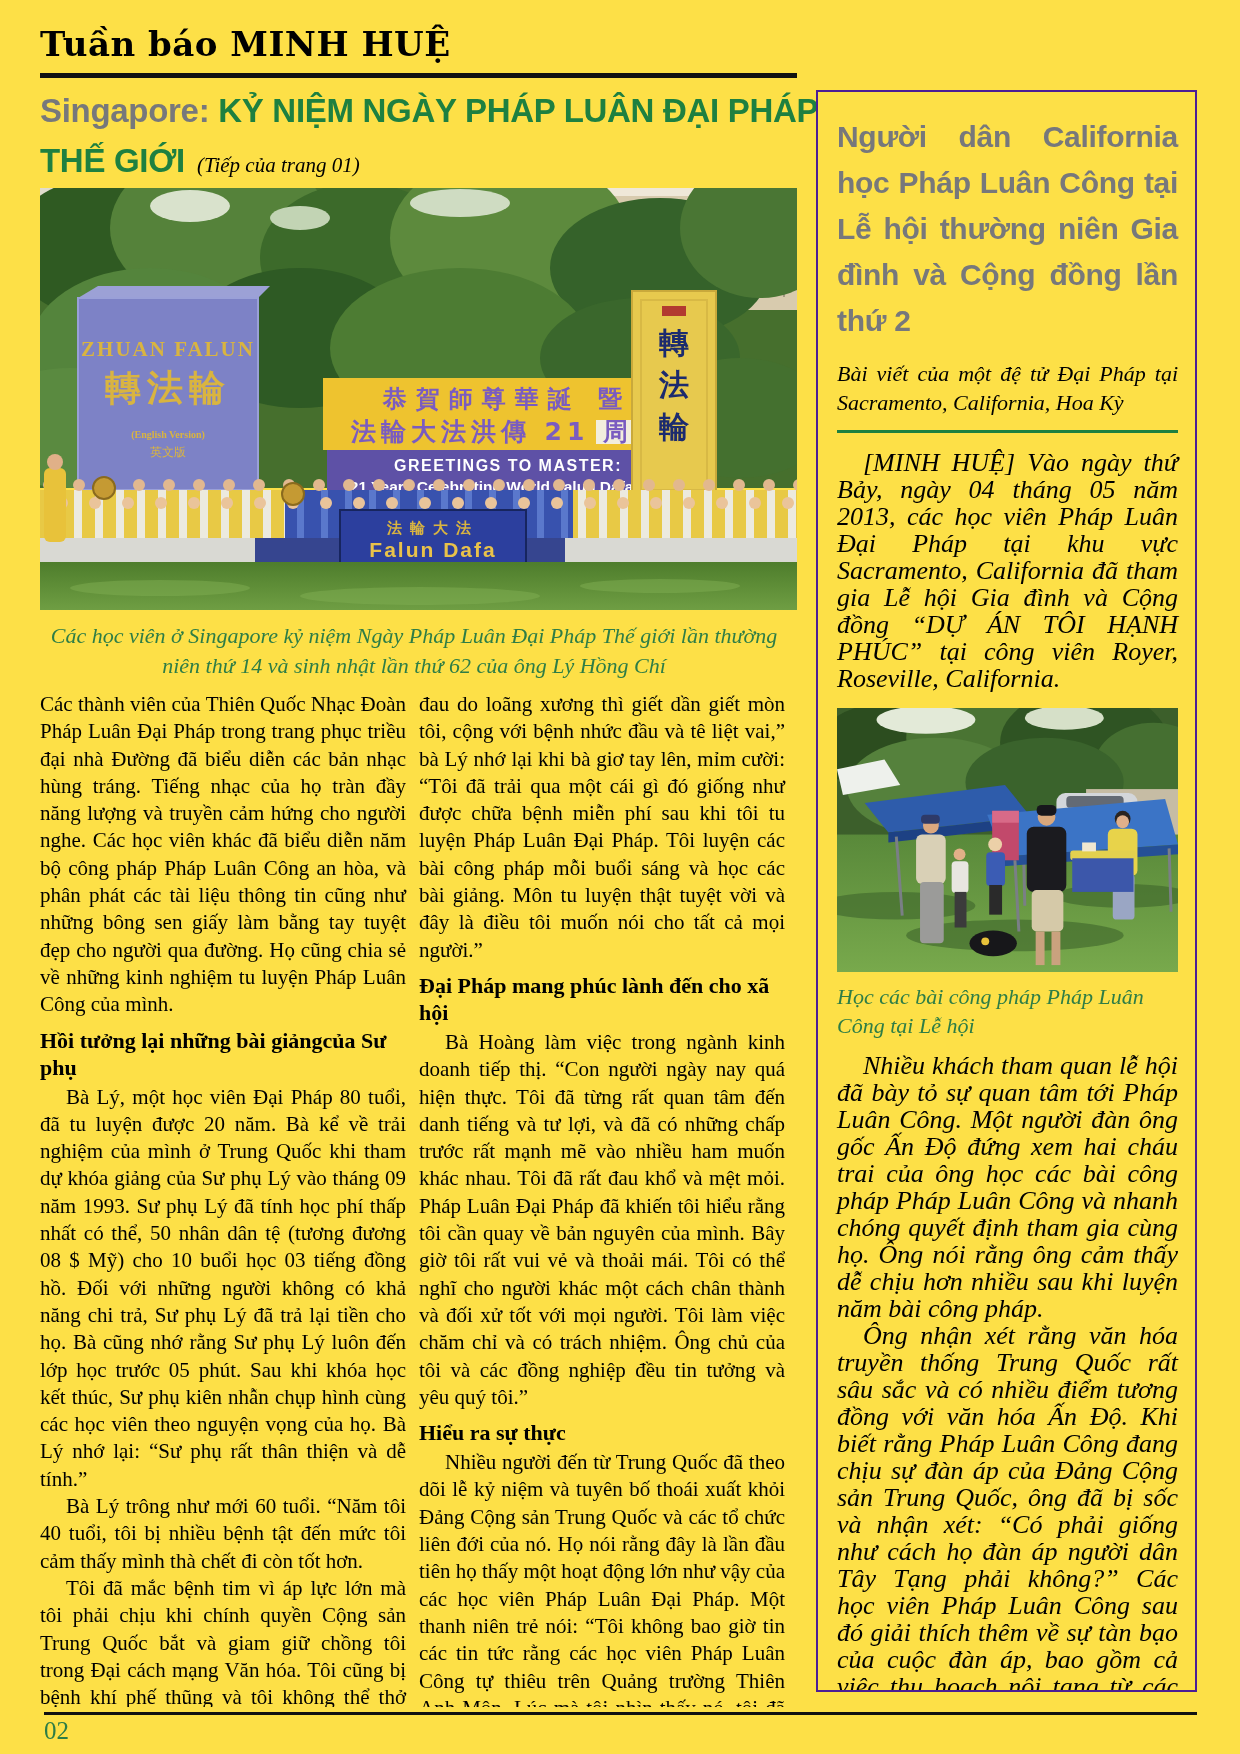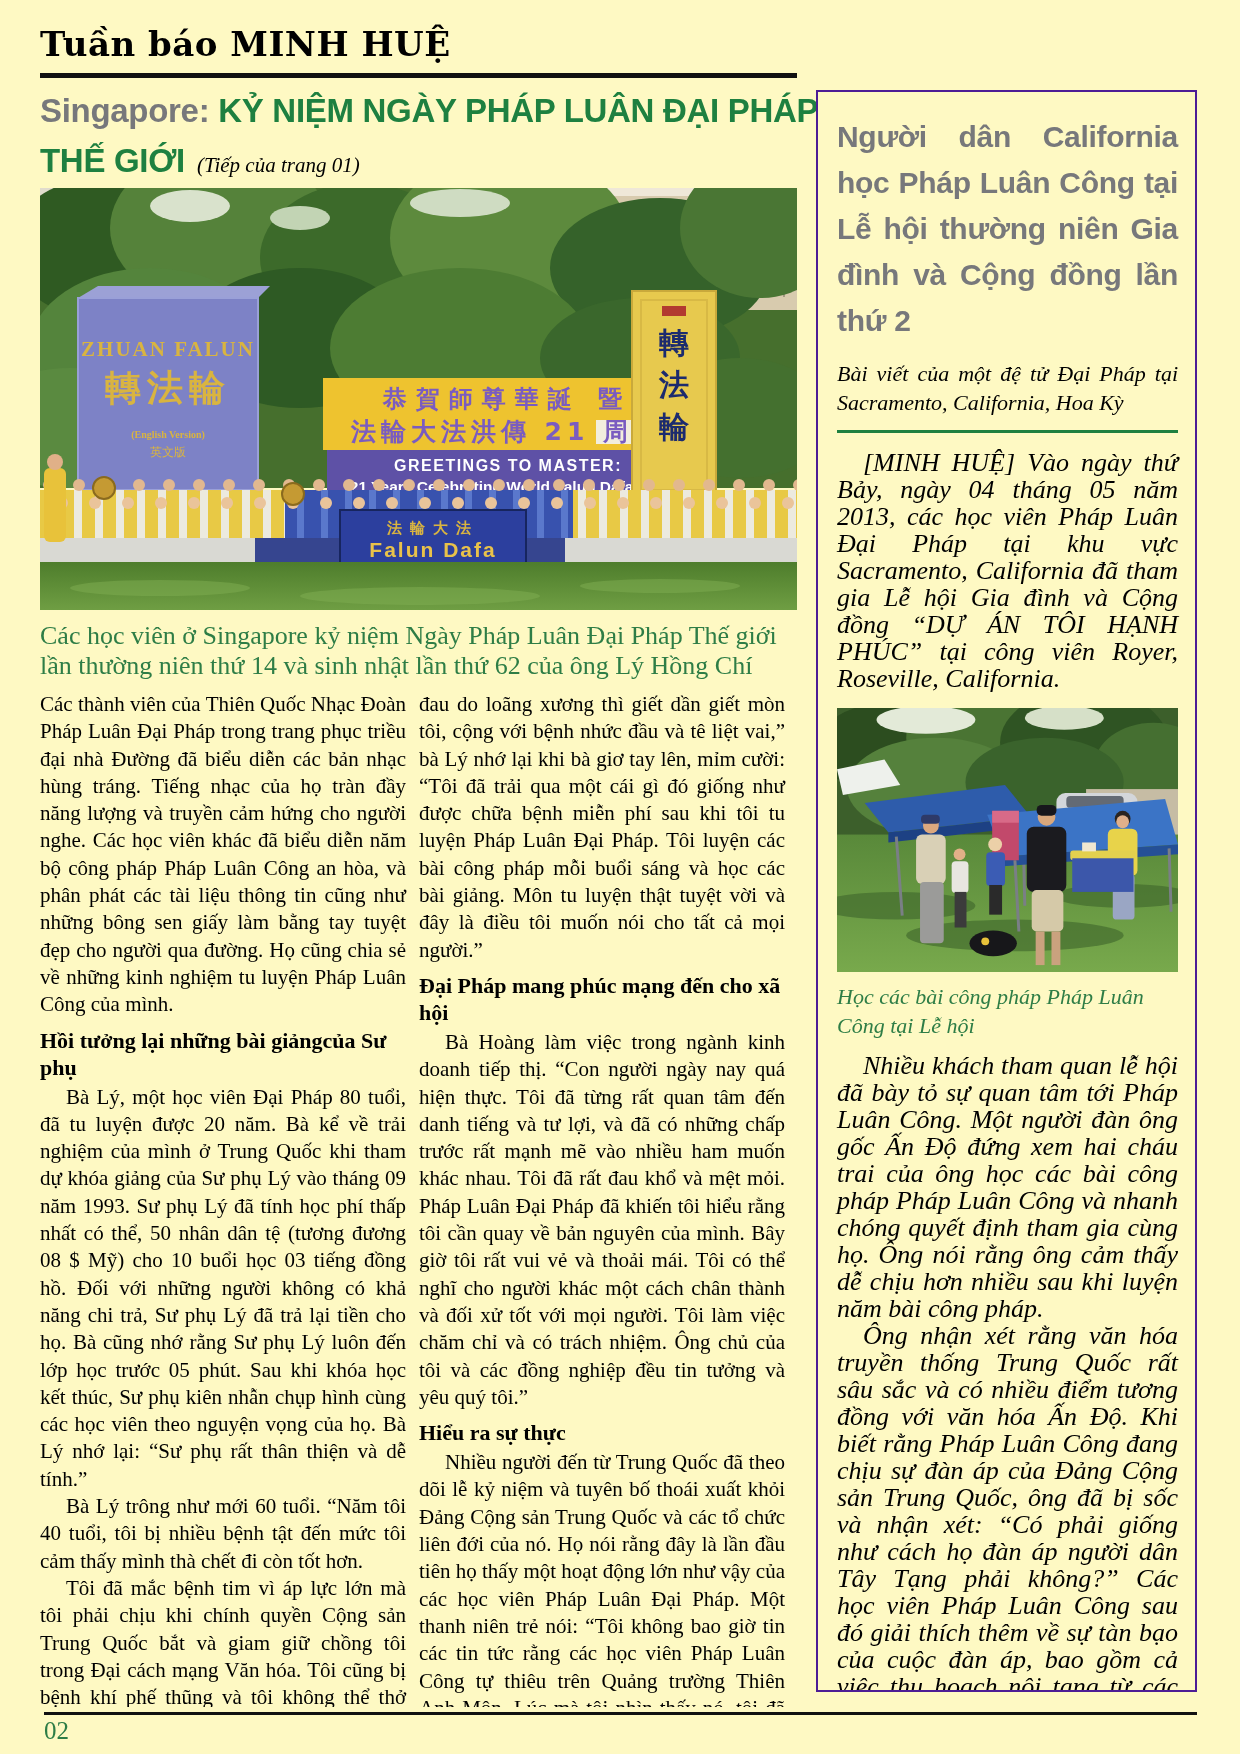--- a/index.html
+++ b/index.html
@@ -1,43 +1,43 @@
 <!DOCTYPE html>
 <html><head>
 <meta charset="utf-8">
 <style>
   :root{
     --green:#1e8040;
     --cap-green:#2e7d46;
     --gray:#77787b;
   }
   html,body{margin:0;padding:0;background:#ffffff;}
-  .page{position:relative;width:1240px;height:1754px;background:#fef9c3;overflow:hidden;
+  .page{position:relative;width:1240px;height:1754px;background:#fde047;overflow:hidden;
         font-family:"Liberation Serif",serif;color:#000;}
 
   
   .masthead{position:absolute;left:40px;top:24px;width:1157px;display:flex;align-items:baseline;}
   .logo{font-family:"DejaVu Serif",serif;font-weight:bold;font-size:34px;letter-spacing:.5px;}
   .issue{font-size:25px;margin-left:30px;}
   .issue .num{color:var(--green);}
   .issue .date{margin-left:8px;}
   .head-rule{position:absolute;left:40px;top:73px;width:757px;height:5px;background:#111;}
 
   
   .title-block{position:absolute;left:40px;top:86px;width:775px;
     font-family:"Liberation Sans",sans-serif;font-weight:bold;font-size:33px;
     letter-spacing:-0.3px;line-height:50px;white-space:nowrap;}
   .loc{color:var(--gray);}
   .green-t{color:var(--green);}
   .cont{font-family:"Liberation Serif",serif;font-weight:normal;font-style:italic;
         font-size:21px;letter-spacing:0;color:#000;margin-left:12px;margin-top:26px;}
 
   .main-photo{position:absolute;left:40px;top:188px;width:757px;height:422px;display:block;}
-  .main-caption{position:absolute;left:40px;top:621px;width:748px;
-        font-size:26px;line-height:30px;color:var(--cap-green);}
+  .main-caption{position:absolute;left:40px;top:621px;width:748px;font-style:italic;
+        font-size:22px;line-height:30px;color:var(--cap-green);text-align:center;}
 
   
   .columns{position:absolute;left:40px;top:691px;width:757px;height:1016px;
            display:flex;gap:13px;overflow:hidden;}
   .col{width:366px;text-align:justify;font-size:21px;line-height:27.3px;}
   .col p{margin:0;text-indent:26px;}
   .col p.first{text-indent:0;}
   .col h3{font-size:22px;line-height:27px;margin:8px 0 3px;text-align:left;}
 
   
@@ -201,21 +201,21 @@
   <div class="columns">
     <div class="col">
       <p class="first">Các thành viên của Thiên Quốc Nhạc Đoàn Pháp Luân Đại Pháp trong trang phục triều đại nhà Đường đã biểu diễn các bản nhạc hùng tráng. Tiếng nhạc của họ tràn đầy năng lượng và truyền cảm hứng cho người nghe. Các học viên khác đã biểu diễn năm bộ công pháp Pháp Luân Công an hòa, và phân phát các tài liệu thông tin cũng như những bông sen giấy làm bằng tay tuyệt đẹp cho người qua đường. Họ cũng chia sẻ về những kinh nghiệm tu luyện Pháp Luân Công của mình.</p>
       <h3>Hồi tưởng lại những bài giảngcủa Sư phụ</h3>
       <p>Bà Lý, một học viên Đại Pháp 80 tuổi, đã tu luyện được 20 năm. Bà kể về trải nghiệm của mình ở Trung Quốc khi tham dự khóa giảng của Sư phụ Lý vào tháng 09 năm 1993. Sư phụ Lý đã tính học phí thấp nhất có thể, 50 nhân dân tệ (tương đương 08 $ Mỹ) cho 10 buổi học 03 tiếng đồng hồ. Đối với những người không có khả năng chi trả, Sư phụ Lý đã trả lại tiền cho họ. Bà cũng nhớ rằng Sư phụ Lý luôn đến lớp học trước 05 phút. Sau khi khóa học kết thúc, Sư phụ kiên nhẫn chụp hình cùng các học viên theo nguyện vọng của họ. Bà Lý nhớ lại: “Sư phụ rất thân thiện và dễ tính.”</p>
       <p>Bà Lý trông như mới 60 tuổi. “Năm tôi 40 tuổi, tôi bị nhiều bệnh tật đến mức tôi cảm thấy mình thà chết đi còn tốt hơn.</p>
       <p>Tôi đã mắc bệnh tim vì áp lực lớn mà tôi phải chịu khi chính quyền Cộng sản Trung Quốc bắt và giam giữ chồng tôi trong Đại cách mạng Văn hóa. Tôi cũng bị bệnh khí phế thũng và tôi không thể thở được khi áp suất không khí thấp. Còn cơn</p>
     </div>
     <div class="col">
       <p class="first">đau do loãng xương thì giết dần giết mòn tôi, cộng với bệnh nhức đầu và tê liệt vai,” bà Lý nhớ lại khi bà giơ tay lên, mỉm cười: “Tôi đã trải qua một cái gì đó giống như được chữa bệnh miễn phí sau khi tôi tu luyện Pháp Luân Đại Pháp. Tôi luyện các bài công pháp mỗi buổi sáng và học các bài giảng. Môn tu luyện thật tuyệt vời và đây là điều tôi muốn nói cho tất cả mọi người.”</p>
-      <h3>Đại Pháp mang phúc mạng đến cho xã hội</h3>
+      <h3>Đại Pháp mang phúc lành đến cho xã hội</h3>
       <p>Bà Hoàng làm việc trong ngành kinh doanh tiếp thị. “Con người ngày nay quá hiện thực. Tôi đã từng rất quan tâm đến danh tiếng và tư lợi, và đã có những chấp trước rất mạnh mẽ vào nhiều ham muốn khác nhau. Tôi đã rất đau khổ và mệt mỏi. Pháp Luân Đại Pháp đã khiến tôi hiểu rằng tôi cần quay về bản nguyên của mình. Bây giờ tôi rất vui vẻ và thoải mái. Tôi có thể nghĩ cho người khác một cách chân thành và đối xử tốt với mọi người. Tôi làm việc chăm chỉ và có trách nhiệm. Ông chủ của tôi và các đồng nghiệp đều tin tưởng và yêu quý tôi.”</p>
       <h3>Hiểu ra sự thực</h3>
       <p>Nhiều người đến từ Trung Quốc đã theo dõi lễ kỷ niệm và tuyên bố thoái xuất khỏi Đảng Cộng sản Trung Quốc và các tổ chức liên đới của nó. Họ nói rằng đây là lần đầu tiên họ thấy một hoạt động lớn như vậy của các học viên Pháp Luân Đại Pháp. Một thanh niên trẻ nói: “Tôi không bao giờ tin các tin tức rằng các học viên Pháp Luân Công tự thiêu trên Quảng trường Thiên Anh Môn. Lúc mà tôi nhìn thấy nó, tôi đã biết đó lại là tin tức giả mạo.” ◇</p>
     </div>
   </div>
 
   <div class="sidebar">
     <div class="sb-title">Người dân California học Pháp Luân Công tại Lễ hội thường niên Gia đình và Cộng đồng lần thứ 2</div>
     <div class="sb-byline">Bài viết của một đệ tử Đại Pháp tại Sacramento, California, Hoa Kỳ</div>
     <div class="sb-rule"></div>

